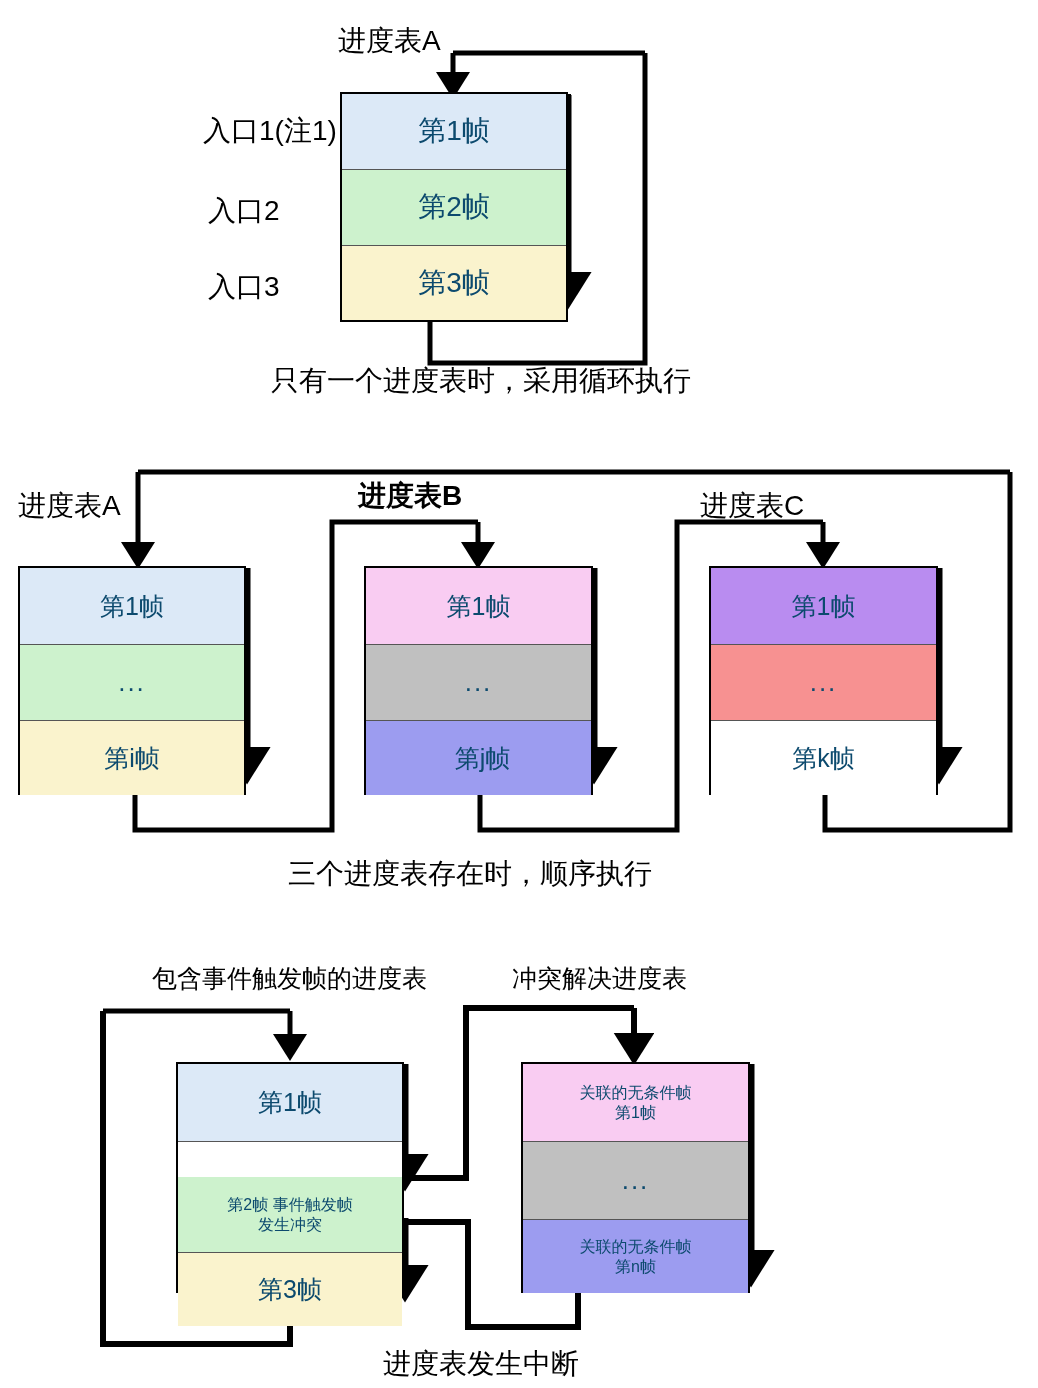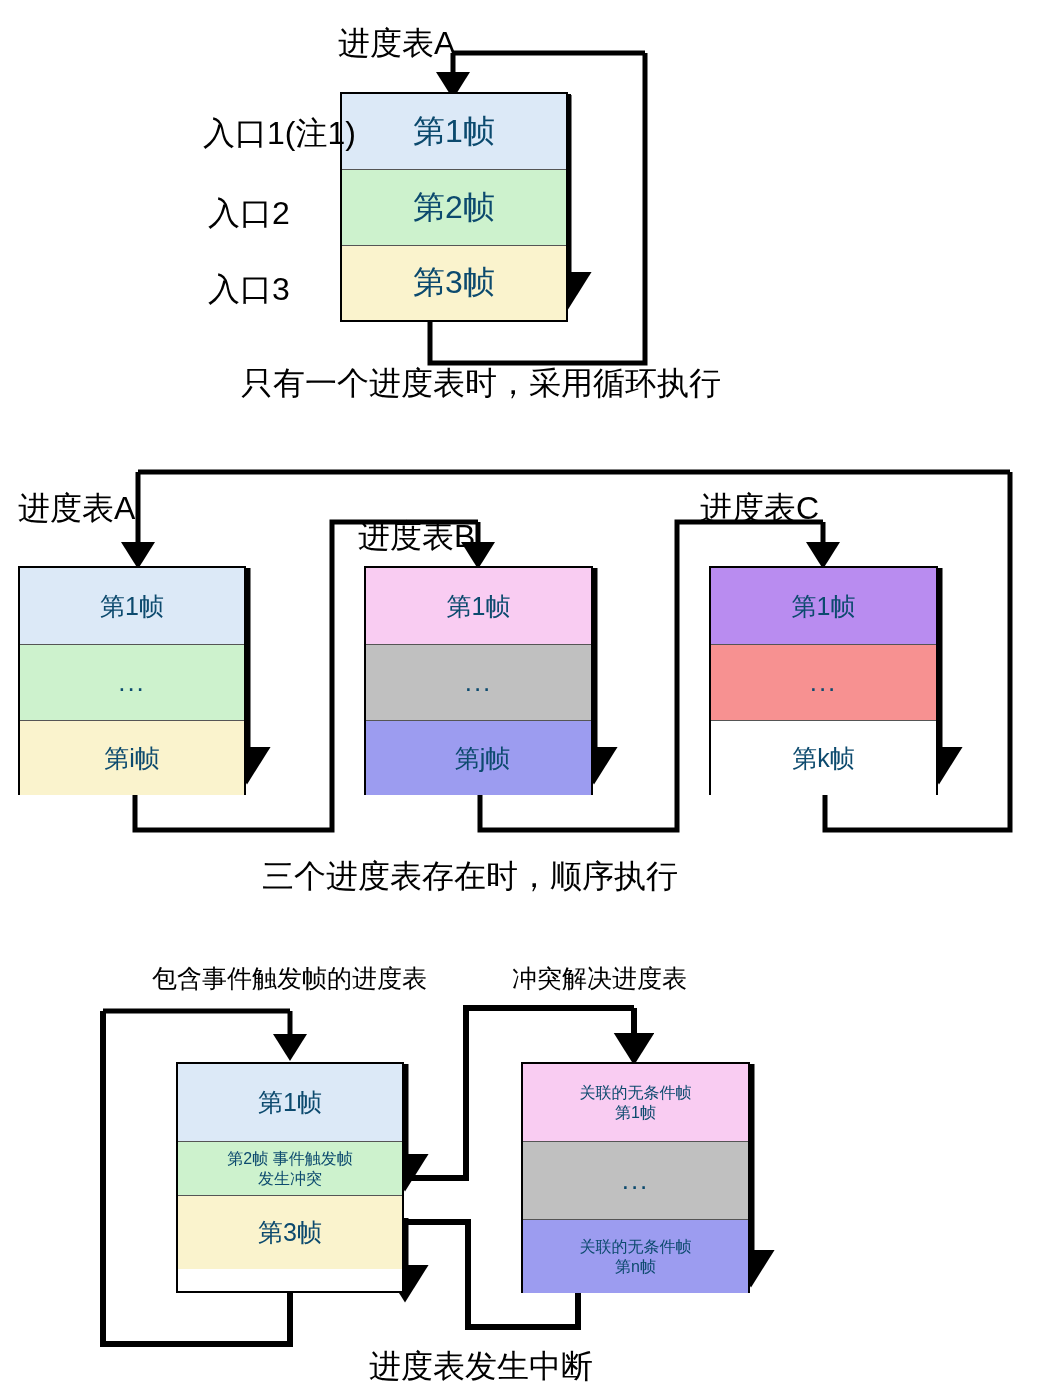--- a/index.html
+++ b/index.html
@@ -62,21 +62,21 @@
     white-space: nowrap;
     z-index: 5;
   }
   .caption {
     position: absolute;
     color: #000;
     white-space: nowrap;
     text-align: center;
     z-index: 5;
   }
-  .f26 { font-size: 32px; }
+  .f26 { font-size: 28px; }
   .f25 { font-size: 25px; }
   .f24 { font-size: 16px; }
   .dots { letter-spacing: 2px; font-size: 26px; }
 </style>
 </head>
 <body>
 
 <div id="canvas">
 
   <svg class="wires" viewBox="0 0 1038 1388" width="1038" height="1388">
@@ -171,21 +171,21 @@
     <div class="row f26" style="height:76px; background:#dce9f7;">第1帧</div>
     <div class="row f26" style="height:76px; background:#cdf2cd;">第2帧</div>
     <div class="row f26" style="height:74px; background:#faf3cd;">第3帧</div>
   </div>
   <div class="shadow-bar" style="left:566px; top:94px; width:5px; height:190px;"></div>
 
   <div class="caption f26" style="left:0px; top:362px; width:1038px;
        text-align:center; transform:translateX(-38px);">只有一个进度表时，采用循环执行</div>
 
   <div class="lbl f26" style="left:18px; top:487px;">进度表A</div>
-  <div class="lbl f26" style="left:358px; top:515px;">进度表B</div>
+  <div class="lbl f26" style="left:358px; top:477px;font-weight:bold;">进度表B</div>
   <div class="lbl f26" style="left:700px; top:487px;">进度表C</div>
 
   <div class="tbl" style="left:18px; top:566px; width:228px; height:229px;">
     <div class="row f25" style="height:77px; background:#dce9f7;">第1帧</div>
     <div class="row dots" style="height:76px; background:#cdf2cd;">...</div>
     <div class="row f25" style="height:74px; background:#faf3cd;">第i帧</div>
   </div>
   <div class="shadow-bar" style="left:244px; top:568px; width:5px; height:192px;"></div>
 
   <div class="tbl" style="left:364px; top:566px; width:229px; height:229px;">
@@ -203,21 +203,21 @@
   <div class="shadow-bar" style="left:936px; top:568px; width:5px; height:192px;"></div>
 
   <div class="caption f26" style="left:0px; top:855px; width:940px;
        text-align:center;">三个进度表存在时，顺序执行</div>
 
   <div class="lbl f25" style="left:512px; top:962px;">冲突解决进度表</div>
   <div class="lbl f25" style="left:152px; top:962px;">包含事件触发帧的进度表</div>
 
   <div class="tbl" style="left:176px; top:1062px; width:228px; height:231px;">
     <div class="row f25" style="height:78px; background:#dce9f7;">第1帧</div>
-    <div class="row f24" style="height:54px; background:#cdf2cd;">第2帧 事件触发帧
+    <div class="row f24" style="height:76px; background:#cdf2cd;margin-top:35px;">第2帧 事件触发帧
 发生冲突</div>
     <div class="row f25" style="height:73px; background:#faf3cd;">第3帧</div>
   </div>
   <div class="shadow-bar" style="left:402px; top:1064px; width:5px; height:96px;"></div>
   <div class="shadow-bar" style="left:402px; top:1218px; width:5px; height:58px;"></div>
 
   <div class="tbl" style="left:521px; top:1062px; width:229px; height:231px;">
     <div class="row f24" style="height:78px; background:#f9ccf2;">关联的无条件帧
 第1帧</div>
     <div class="row dots" style="height:78px; background:#c0c0c0;">...</div>

